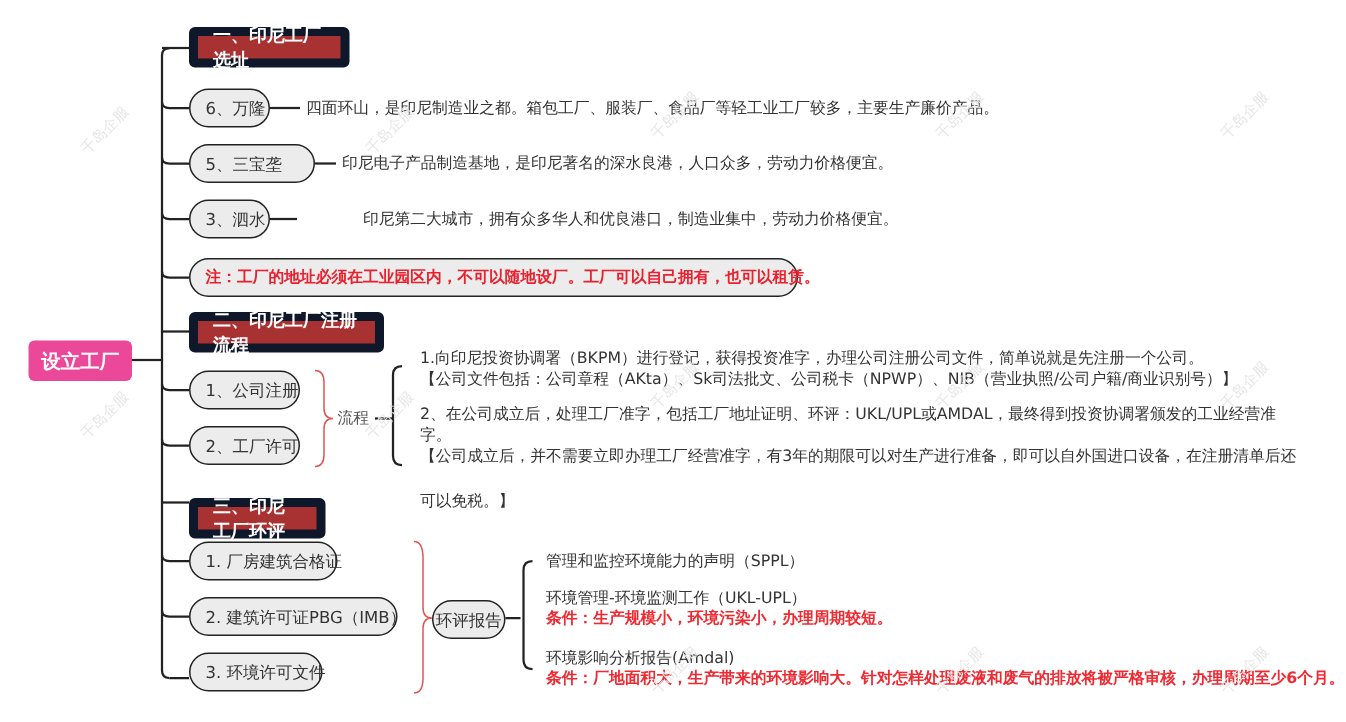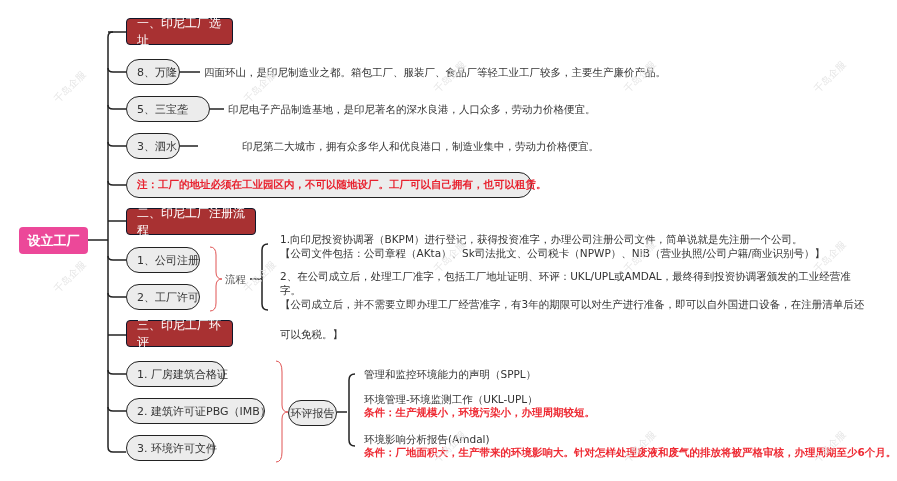--- a/index.html
+++ b/index.html
@@ -1,22 +1,22 @@
 <!DOCTYPE html>
 <html><head>
 <meta charset="utf-8">
 <style>
   html, body { margin:0; padding:0; }
   body { width:897px; height:481px; background:#ffffff; position:relative; overflow:hidden;
          font-family:"DejaVu Sans", "Liberation Sans", sans-serif; color:#333; }
   .abs { position:absolute; }
   .root { left:19px; top:227px; width:69px; height:27px; background:#ec4899; color:#fff; border-radius:4px;
           font-size:13px; font-weight:bold; display:flex; align-items:center; justify-content:center; }
-  .section { height:27px; background:#a83132; color:#fff; border:1px solid #0f172a; border-radius:4px;
-             font-size:12px; font-weight:normal; display:flex; align-items:center; padding:0 10px; box-sizing:border-box; }
+  .section { height:27px; background:#a83132; color:#fff; border:6px solid #0f172a; border-radius:4px;
+             font-size:12px; font-weight:bold; display:flex; align-items:center; padding:0 10px; box-sizing:border-box; }
   .pill { height:26px; background:#ececec; border:1.5px solid #222; border-radius:14px; font-size:11px;
           display:flex; align-items:center; padding:0 10px; box-sizing:border-box; color:#333; white-space:nowrap; }
   .note { color:#e8212e; font-weight:bold; }
   .txt { font-size:10.5px; color:#333; white-space:nowrap; line-height:13px; }
   .red { color:#ee2a33; font-weight:bold; }
   .wm { position:absolute; font-size:10px; color:#e6e6e6; transform:rotate(-45deg); pointer-events:none; }
   svg.lines { position:absolute; left:0; top:0; }
 </style>
 </head>
 <body>
@@ -56,21 +56,21 @@
     <path d="M210 247 Q216 247 216 255 L216 272 Q216 279 222 279 Q216 279 216 286 L216 303 Q216 311 210 311"></path>
 
     <path d="M276 361 Q282 361 282 372 L282 405 Q282 412 288 412 Q282 412 282 419 L282 452 Q282 462 276 462"></path>
   </g>
 </svg>
 
 <div class="abs root">设立工厂</div>
 
 <div class="abs section" style="left:126px;top:18px;width:107px;">一、印尼工厂选址</div>
 
-<div class="abs pill" style="left:126px;top:59px;width:54px;">8、万隆</div>
+<div class="abs pill" style="left:126px;top:59px;width:54px;">6、万隆</div>
 <div class="abs txt" style="left:204px;top:66px;">四面环山，是印尼制造业之都。箱包工厂、服装厂、食品厂等轻工业工厂较多，主要生产廉价产品。</div>
 
 <div class="abs pill" style="left:126px;top:96px;width:84px;">5、三宝垄</div>
 <div class="abs txt" style="left:228px;top:103px;">印尼电子产品制造基地，是印尼著名的深水良港，人口众多，劳动力价格便宜。</div>
 
 <div class="abs pill" style="left:126px;top:133px;width:54px;">3、泗水</div>
 <div class="abs txt" style="left:202px;top:140px;margin-left:40px;">印尼第二大城市，拥有众多华人和优良港口，制造业集中，劳动力价格便宜。</div>
 
 <div class="abs pill note" style="left:126px;top:172px;width:406px;font-size:10.5px;">注：工厂的地址必须在工业园区内，不可以随地设厂。工厂可以自己拥有，也可以租赁。</div>
 
@@ -81,21 +81,21 @@
 
 <div class="abs txt" style="left:225px;top:273px;color:#555;">流程</div>
 
 <div class="abs txt" style="left:280px;top:233px;">1.向印尼投资协调署（BKPM）进行登记，获得投资准字，办理公司注册公司文件，简单说就是先注册一个公司。</div>
 <div class="abs txt" style="left:280px;top:247px;text-align:center;">【公司文件包括：公司章程（AKta）、Sk司法批文、公司税卡（NPWP）、NIB（营业执照/公司户籍/商业识别号）】</div>
 <div class="abs txt" style="left:280px;top:270px;">2、在公司成立后，处理工厂准字，包括工厂地址证明、环评：UKL/UPL或AMDAL，最终得到投资协调署颁发的工业经营准</div>
 <div class="abs txt" style="left:280px;top:284px;">字。</div>
 <div class="abs txt" style="left:280px;top:298px;">【公司成立后，并不需要立即办理工厂经营准字，有3年的期限可以对生产进行准备，即可以自外国进口设备，在注册清单后还</div>
 <div class="abs txt" style="left:280px;top:328px;">可以免税。】</div>
 
-<div class="abs section" style="left:126px;top:320px;width:107px;">三、印尼工厂环评</div>
+<div class="abs section" style="left:126px;top:332px;width:91px;">三、印尼工厂环评</div>
 
 <div class="abs pill" style="left:126px;top:361px;width:99px;">1. 厂房建筑合格证</div>
 <div class="abs pill" style="left:126px;top:398px;width:139px;">2. 建筑许可证PBG（IMB）</div>
 <div class="abs pill" style="left:126px;top:435px;width:89px;">3. 环境许可文件</div>
 
 <div class="abs pill" style="left:288px;top:400px;width:49px;padding:0 4px;justify-content:center;">环评报告</div>
 
 <div class="abs txt" style="left:364px;top:368px;">管理和监控环境能力的声明（SPPL）</div>
 <div class="abs txt" style="left:364px;top:393px;">环境管理-环境监测工作（UKL-UPL）</div>
 <div class="abs txt red" style="left:364px;top:406px;">条件：生产规模小，环境污染小，办理周期较短。</div>

